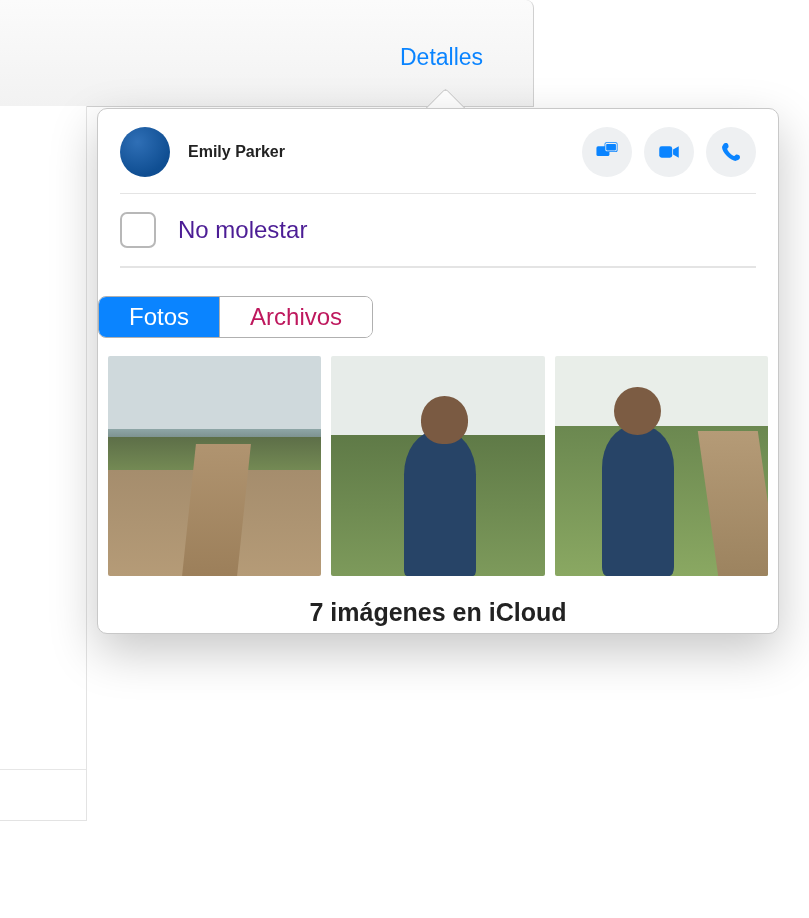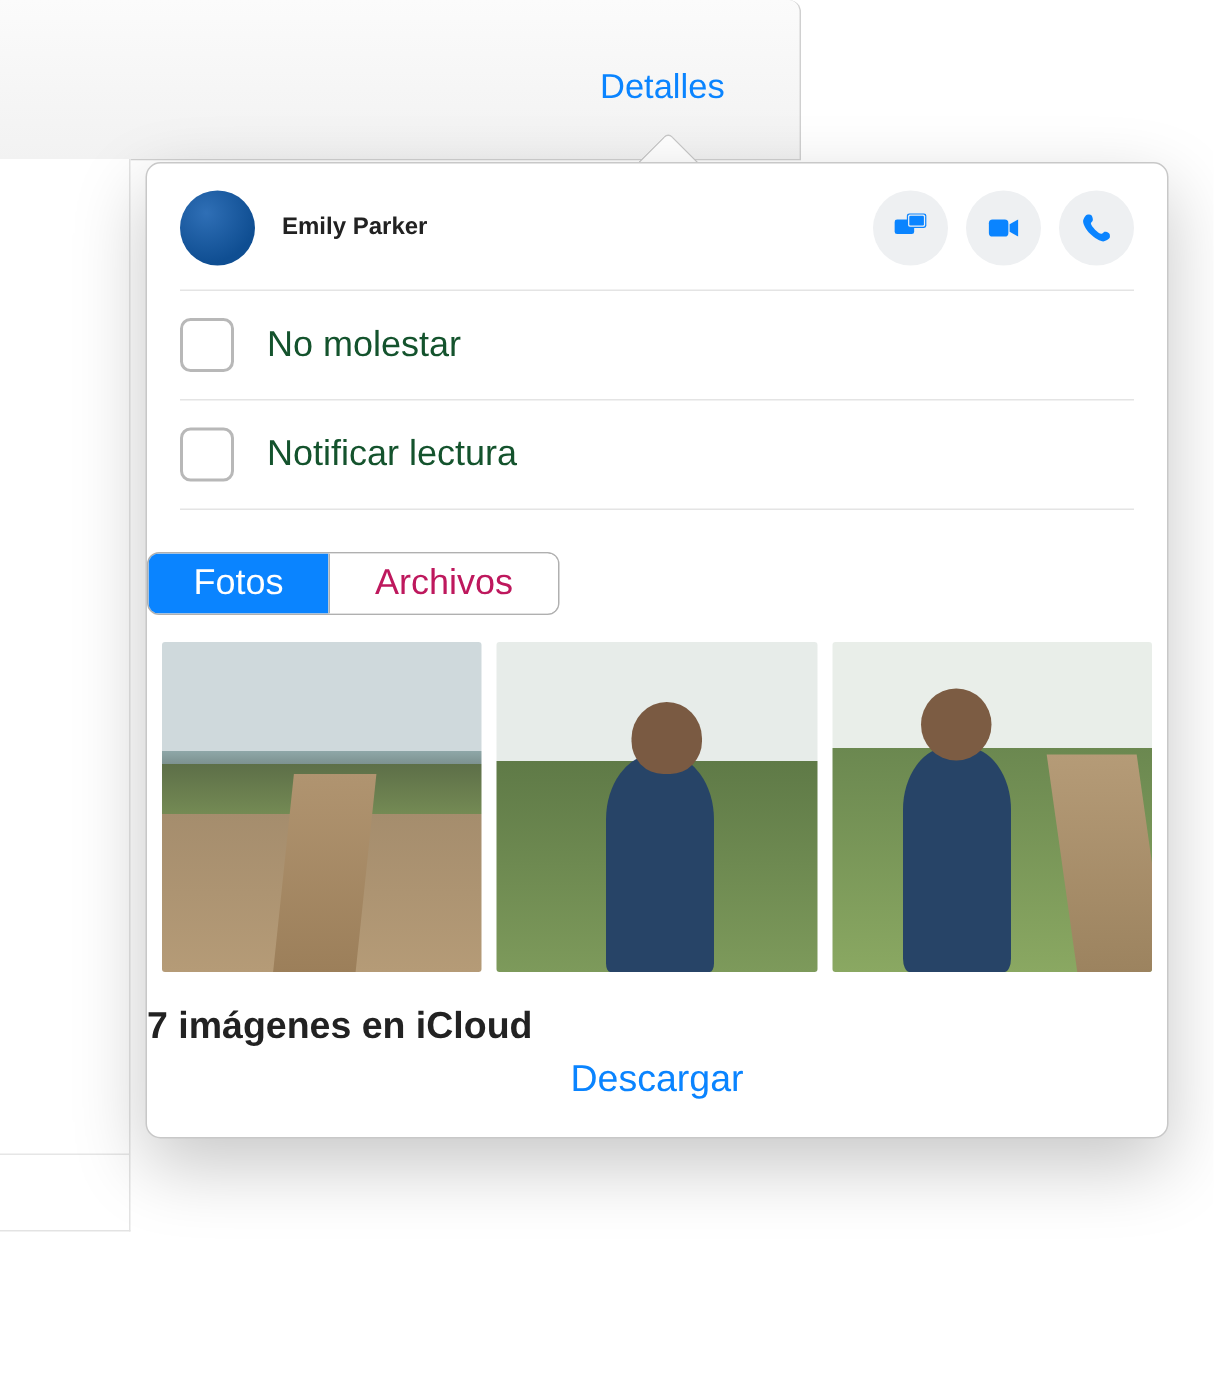--- a/index.html
+++ b/index.html
@@ -20,21 +20,21 @@
   .head{display:flex;align-items:center;padding:18px 22px 16px 22px}
   .avatar{width:50px;height:50px;border-radius:25px;background:radial-gradient(circle at 35% 30%,#2f6fb6 0%,#0f4e92 70%);margin-right:18px;flex-shrink:0}
   .cname{font-size:16px;font-weight:600;color:#222;flex:1}
   .ibtn{width:50px;height:50px;border-radius:25px;background:#eef0f2;margin-left:12px;display:flex;align-items:center;justify-content:center;cursor:pointer}
   .ibtn svg{width:26px;height:26px}
 
   .sep{height:1px;background:#e4e4e4;margin:0 22px}
 
   .optrow{display:flex;align-items:center;padding:18px 22px}
   .cbx{width:32px;height:32px;border:2px solid #b8b8b8;border-radius:7px;background:#fff;margin-right:22px;flex-shrink:0;cursor:pointer}
-  .optlbl{font-size:24px;color:#14532d}
+  .optlbl{font-size:24px;color:#4c1d95}
 
   .segwrap{display:flex;justify-content:flex-start;padding:28px 0 18px 0}
   .seg{display:flex;border:1.5px solid #b0b0b0;border-radius:8px;overflow:hidden}
   .segbtn{padding:6px 30px;font-size:24px;background:#fff;color:#be185d;cursor:pointer}
   .segbtn.active{background:#0a84ff;color:#fff}
   .segbtn+.segbtn{border-left:1.5px solid #b0b0b0}
 
   .thumbs{display:flex;gap:10px;padding:0 10px}
   .thumb{flex:1;height:220px;border-radius:2px;position:relative;overflow:hidden}
   
@@ -48,21 +48,21 @@
   
   .t2{background:linear-gradient(to bottom,#e7ece9 0%,#e7ece9 36%,#5f7a47 36%,#7d9a5b 100%)}
   .t2::before{content:"";position:absolute;left:34%;top:34%;width:34%;height:66%;background:#274467;border-radius:44% 44% 4% 4%/30% 30% 4% 4%}
   .t2::after{content:"";position:absolute;left:42%;top:18%;width:22%;height:22%;background:#7a5a42;border-radius:50% 50% 45% 45%}
   
   .t3{background:linear-gradient(to bottom,#e9eee9 0%,#e9eee9 32%,#6b8850 32%,#8aa862 100%)}
   .t3::before{content:"";position:absolute;left:22%;top:32%;width:34%;height:68%;background:#274467;border-radius:42% 42% 6% 6%/28% 28% 6% 6%}
   .t3::after{content:"";position:absolute;left:28%;top:14%;width:22%;height:22%;background:#7c5c43;border-radius:50%}
   .t3 .path{position:absolute;right:0;top:34%;width:28%;height:66%;background:linear-gradient(#b59b77,#9c835f);transform:skewX(8deg)}
 
-  .cloudline{font-size:25px;font-weight:600;color:#222;padding:22px 0 6px 0}
+  .cloudline{text-align:center;font-size:25px;font-weight:600;color:#222;padding:22px 0 6px 0}
   .dl{text-align:center;font-size:25px;color:#0a84ff;padding:0 0 24px 0;cursor:pointer}
 </style>
 </head>
 <body>
 
 <div class="stage">
   <div class="bgwin"></div>
   <div class="bgstrip"></div>
 
   <div class="details-link">Detalles</div>
@@ -97,38 +97,33 @@
 
     <div class="sep"></div>
 
     <div class="optrow">
       <div class="cbx"></div>
       <div class="optlbl">No molestar</div>
     </div>
 
     <div class="sep"></div>
 
-    <div class="optrow">
-      <div class="cbx"></div>
-      <div class="optlbl">Notificar lectura</div>
-    </div>
 
     <div class="sep"></div>
 
     <div class="segwrap">
       <div class="seg">
         <div class="segbtn active">Fotos</div>
         <div class="segbtn">Archivos</div>
       </div>
     </div>
 
     <div class="thumbs">
       <div class="thumb t1"></div>
       <div class="thumb t2"></div>
       <div class="thumb t3">
           <div class="path"></div>
         </div>
     </div>
 
     <div class="cloudline">7 imágenes en iCloud</div>
-    <div class="dl">Descargar</div>
   </div>
 </div>
 
 </body></html>

